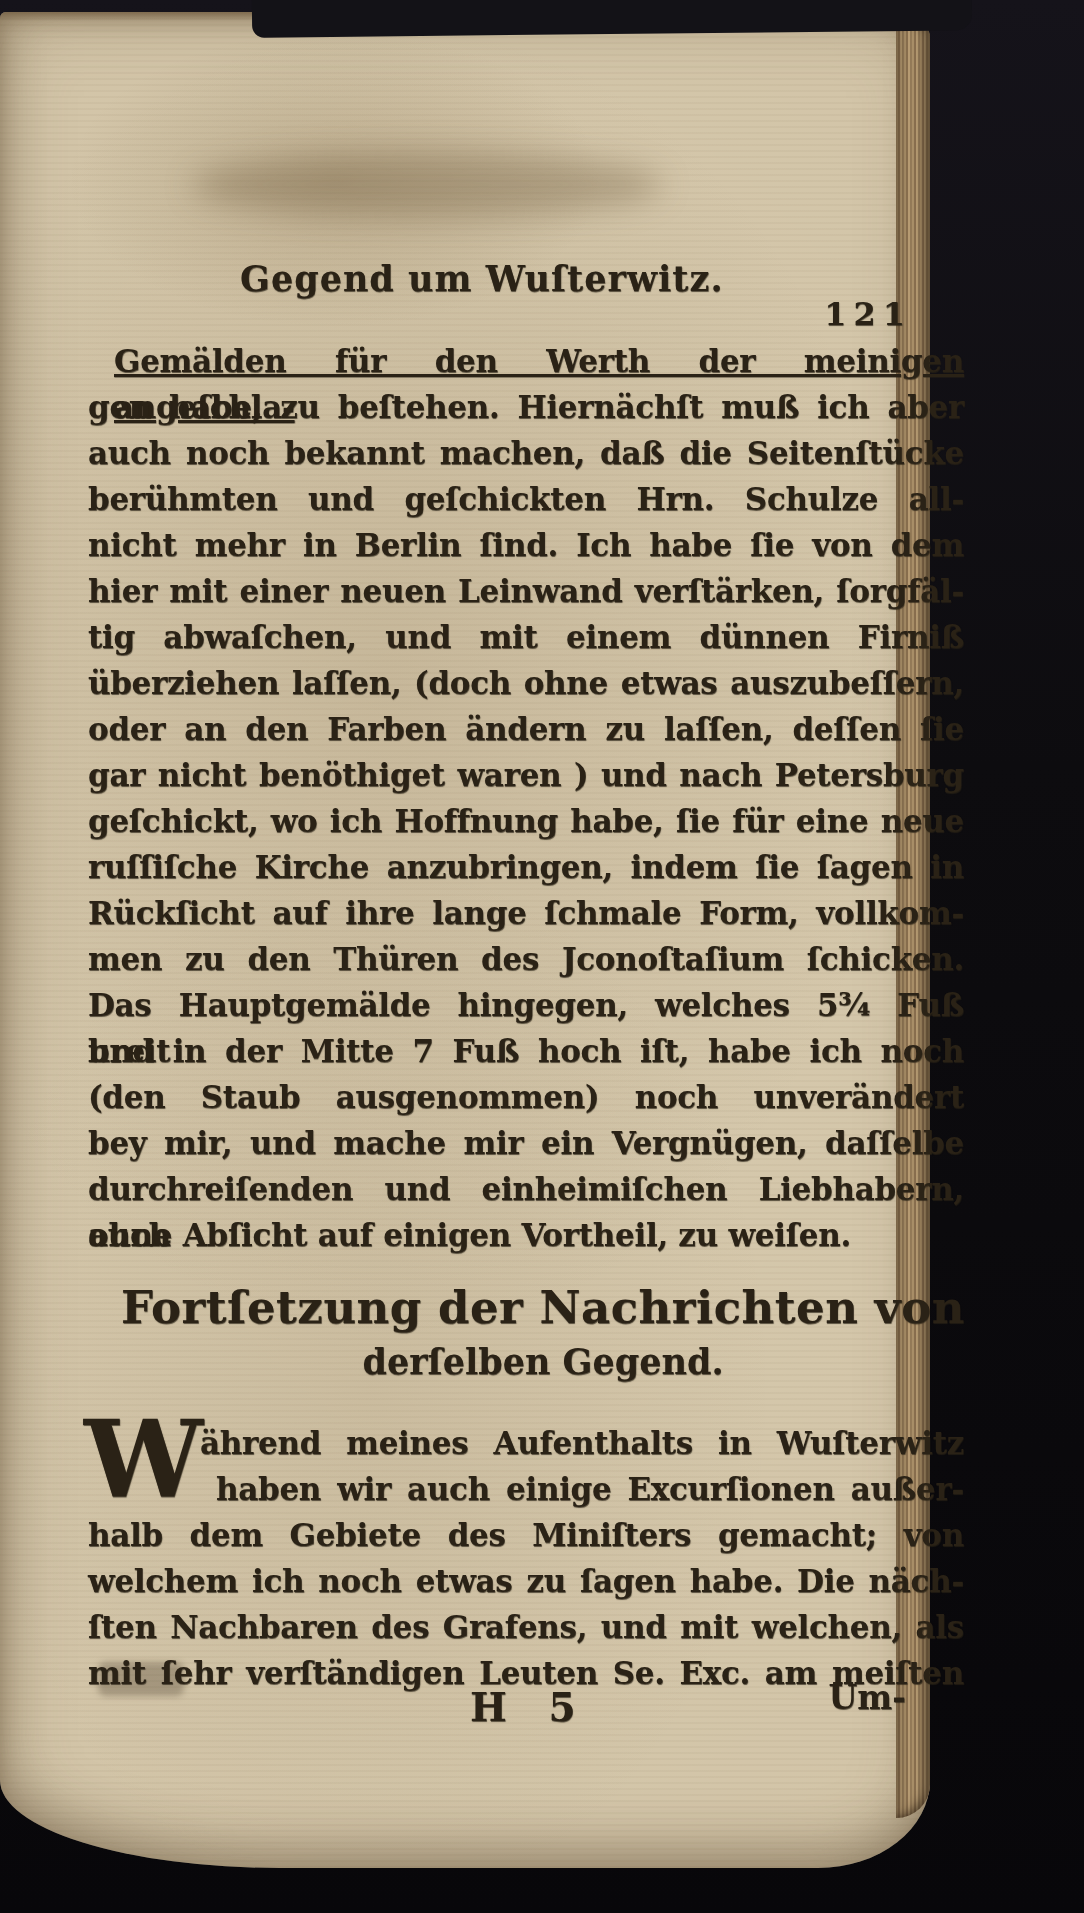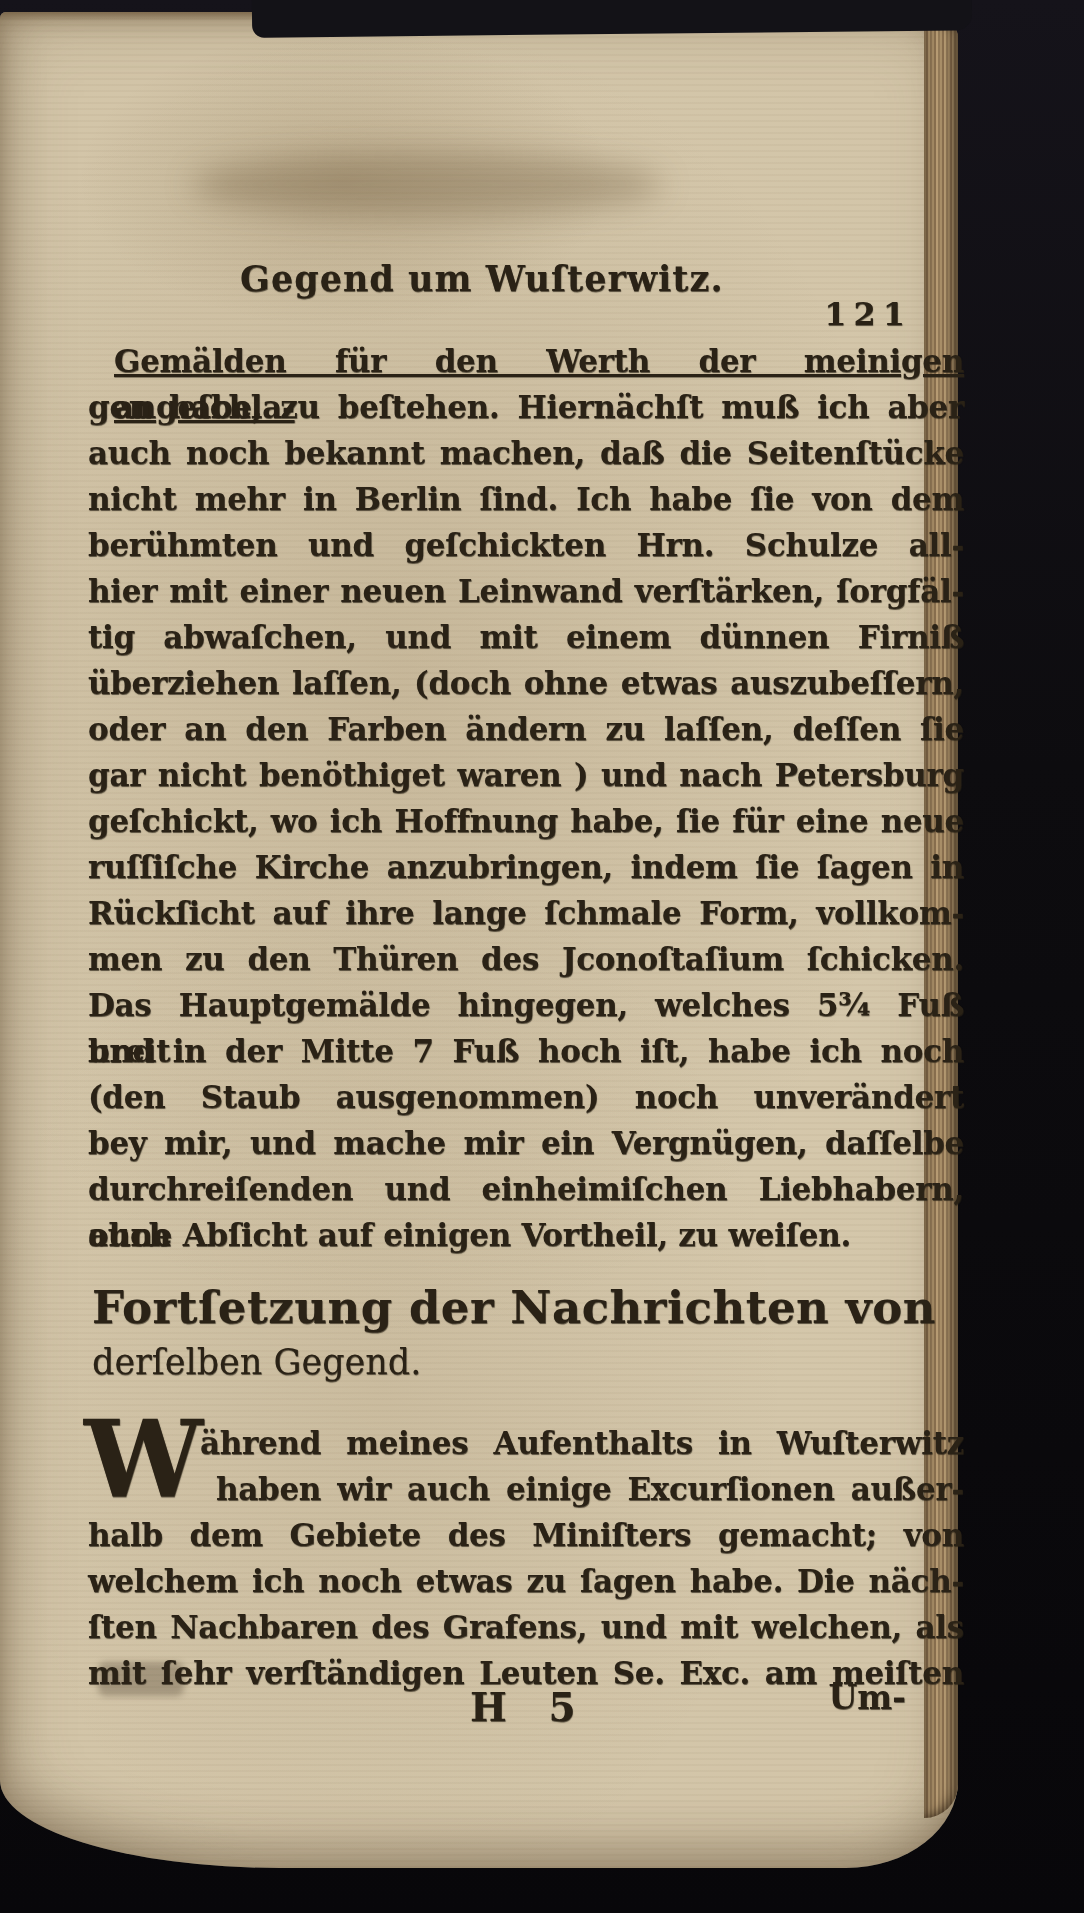--- a/index.html
+++ b/index.html
@@ -21,21 +21,20 @@
     background-image:
       radial-gradient(ellipse 430px 240px at 36% 9%, rgba(118,94,58,0.22), transparent 62%),
       radial-gradient(ellipse 720px 920px at 42% 36%, rgba(124,99,62,0.17), transparent 72%),
       radial-gradient(ellipse 560px 740px at 40% 74%, rgba(118,94,58,0.11), transparent 72%),
       radial-gradient(ellipse 980px 1500px at 52% 48%, rgba(255,249,232,0.10), transparent 82%),
       repeating-linear-gradient(0deg, rgba(104,84,54,0.05) 0 2px, rgba(0,0,0,0) 2px 6px);
     box-shadow:
       inset 0 0 70px rgba(92,72,46,0.35),
       inset 0 -20px 45px rgba(80,60,40,0.28),
       inset 0 10px 18px rgba(120,100,70,0.35);
-    padding-left: 28px;
   }
   .top-edge-line {
     position: absolute; left: 0; top: 0; right: 60px; height: 9px;
     background: linear-gradient(180deg, rgba(122,102,74,0.85), rgba(122,102,74,0));
     border-top-left-radius: 6px;
   }
   .fore-edge {
     position: absolute; top: 8px; right: 0; width: 34px; height: 1798px;
     border-radius: 0 48px 80px 0 / 0 40px 78px 0;
     background: repeating-linear-gradient(90deg,
@@ -80,23 +79,23 @@
     white-space: nowrap; overflow: visible;
   }
   .jline { white-space: normal; text-align: justify; text-align-last: justify; }
   .indent1 { padding-left: 26px; text-decoration: underline; }
   .dc1 { padding-left: 112px; }
   .dc2 { padding-left: 128px; }
   .drop-cap {
     position: absolute; left: -4px; top: -8px;
     font-size: 106px; line-height: 96px; font-weight: 700;
   }
-  .section-heading { position: absolute; top: 1268px; left: 92px; width: 876px; }
+  .section-heading { position: absolute; top: 1268px; left: 105px; width: 876px; text-align: center; }
   .heading-1 { font-size: 45px; line-height: 56px; font-weight: 700; letter-spacing: 0.5px; }
-  .heading-2 { font-size: 35px; line-height: 44px; font-weight: 400; margin-top: 4px; }
+  .heading-2 { font-size: 35px; line-height: 44px; font-weight: 700; margin-top: 4px; }
   .page-footer { position: absolute; top: 1666px; left: 88px; width: 880px; height: 52px; }
   .signature { position: absolute; left: 382px; top: 6px; font-size: 39px; font-weight: 700; letter-spacing: 14px; }
   .catchword { position: absolute; right: 62px; top: 0; font-size: 33px; font-weight: 700; }
 </style>
 </head>
 <body>
 
 <div class="stage">
 
   <div class="paper">
@@ -107,22 +106,22 @@
 
     <div class="page-header">
       <div class="page-title ink">Gegend um Wuſterwitz.</div>
       <div class="page-number ink">121</div>
     </div>
 
     <div class="para para1">
       <div class="line jline indent1 ink">Gemälden für den Werth der meinigen angeſchla-</div>
       <div class="line jline ink">gen habe, zu beſtehen.  Hiernächſt muß ich aber</div>
       <div class="line jline ink">auch noch bekannt machen, daß die Seitenſtücke</div>
+      <div class="line jline ink">berühmten und geſchickten Hrn. Schulze all-</div>
       <div class="line jline ink">nicht mehr in Berlin ſind.  Ich habe ſie von dem</div>
-      <div class="line jline ink">berühmten und geſchickten Hrn. Schulze all-</div>
       <div class="line jline ink">hier mit einer neuen Leinwand verſtärken, ſorgfäl-</div>
       <div class="line jline ink">tig abwaſchen, und mit einem dünnen Firniß</div>
       <div class="line jline ink">überziehen laſſen, (doch ohne etwas auszubeſſern,</div>
       <div class="line jline ink">oder an den Farben ändern zu laſſen, deſſen ſie</div>
       <div class="line jline ink">gar nicht benöthiget waren ) und nach Petersburg</div>
       <div class="line jline ink">geſchickt, wo ich Hoffnung habe, ſie für eine neue</div>
       <div class="line jline ink">ruſſiſche Kirche anzubringen, indem ſie ſagen in</div>
       <div class="line jline ink">Rückſicht auf ihre lange ſchmale Form, vollkom-</div>
       <div class="line jline ink">men zu den Thüren des Jconoſtaſium ſchicken.</div>
       <div class="line jline ink">Das Hauptgemälde hingegen, welches 5¾ Fuß breit</div>

